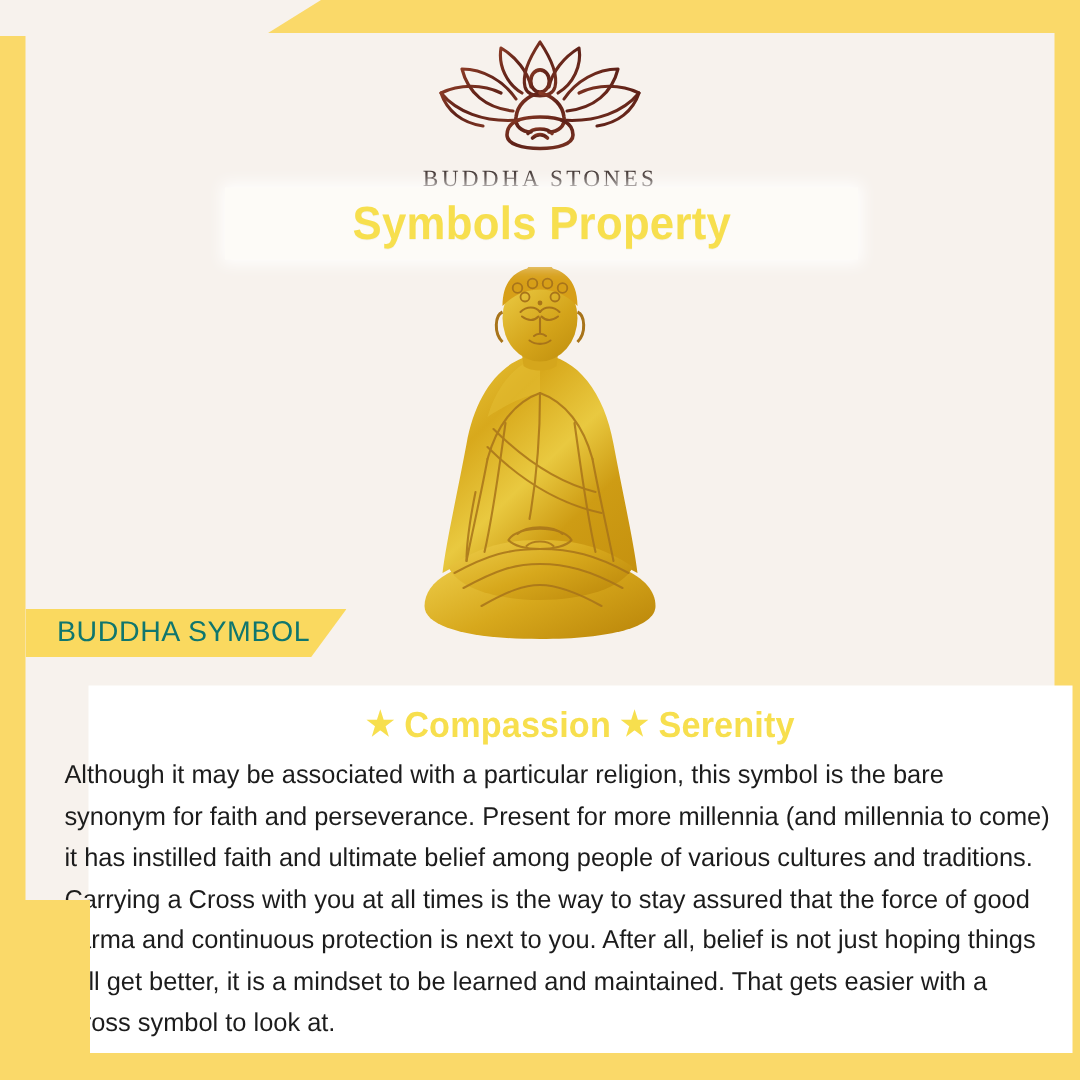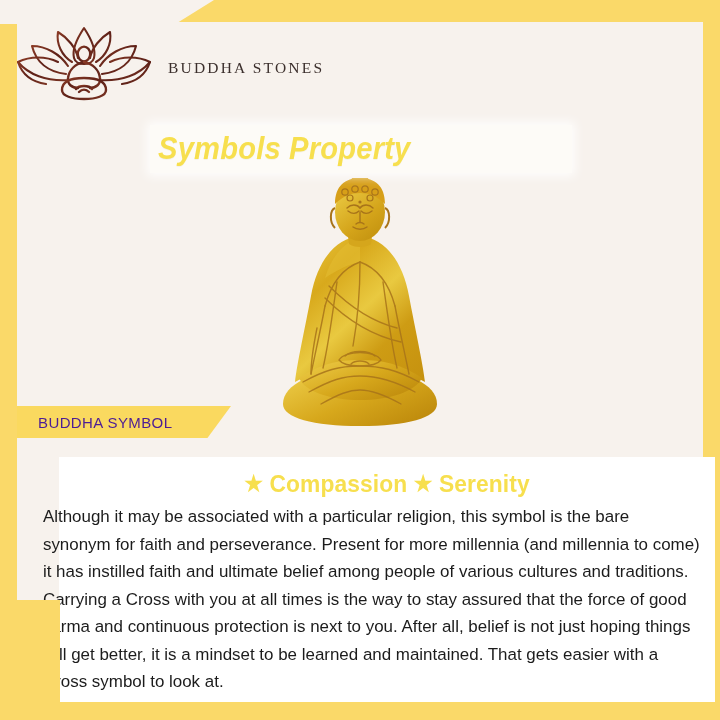--- a/index.html
+++ b/index.html
@@ -43,43 +43,42 @@
     position:absolute;
     left:0; bottom:0;
     width:60px; height:120px;
     background:#FAD969;
     z-index:6;
   }
 
   
   .logo-wrap {
     position:absolute; left:0; top:24px; width:720px;
-    display:flex; flex-direction:row; align-items:center;
+    display:flex; flex-direction:column; align-items:center;
     z-index:5;
   }
   .logo-mark { width:168px; height:78px; display:block; }
   .logo-word {
     margin-top:9px;
     font-family:"Liberation Serif", serif;
     font-size:15.5px;
     letter-spacing:2.2px;
     color:#3b2f2c;
     font-weight:400;
   }
 
   
   .title-banner {
     position:absolute;
     left:150px; top:125px;
     width:422px; height:48px;
     background:#FDFBF7;
-    display:flex; align-items:center; justify-content:flex-start;
+    display:flex; align-items:center; justify-content:center;
     z-index:5;
     box-shadow:0 0 10px 3px rgba(255,255,255,0.9);
-    font-style:italic;
   }
   .title-banner .title {
     font-family:"Liberation Sans Narrow","Liberation Sans", sans-serif;
     font-weight:700;
     font-size:31px;
     color:#F7DF4E;
     letter-spacing:0.2px;
     transform:scaleX(0.94);
     text-shadow:0 1px 0 rgba(0,0,0,0.04);
   }
@@ -98,22 +97,22 @@
     position:absolute;
     left:17px; top:406px;
     width:214px; height:32px;
     background:#FAD95F;
     clip-path:polygon(0 0, 100% 0, 89% 100%, 0 100%);
     display:flex; align-items:center;
     z-index:7;
   }
   .ribbon .ribbon-label {
     margin-left:21px;
-    color:#4c1d95;
-    font-size:15px;
+    color:#0f766e;
+    font-size:19px;
     letter-spacing:0.4px;
     font-weight:400;
   }
 
   
   .panel {
     position:absolute;
     left:59px; top:457px;
     width:656px; height:245px;
     background:#FFFFFF;

